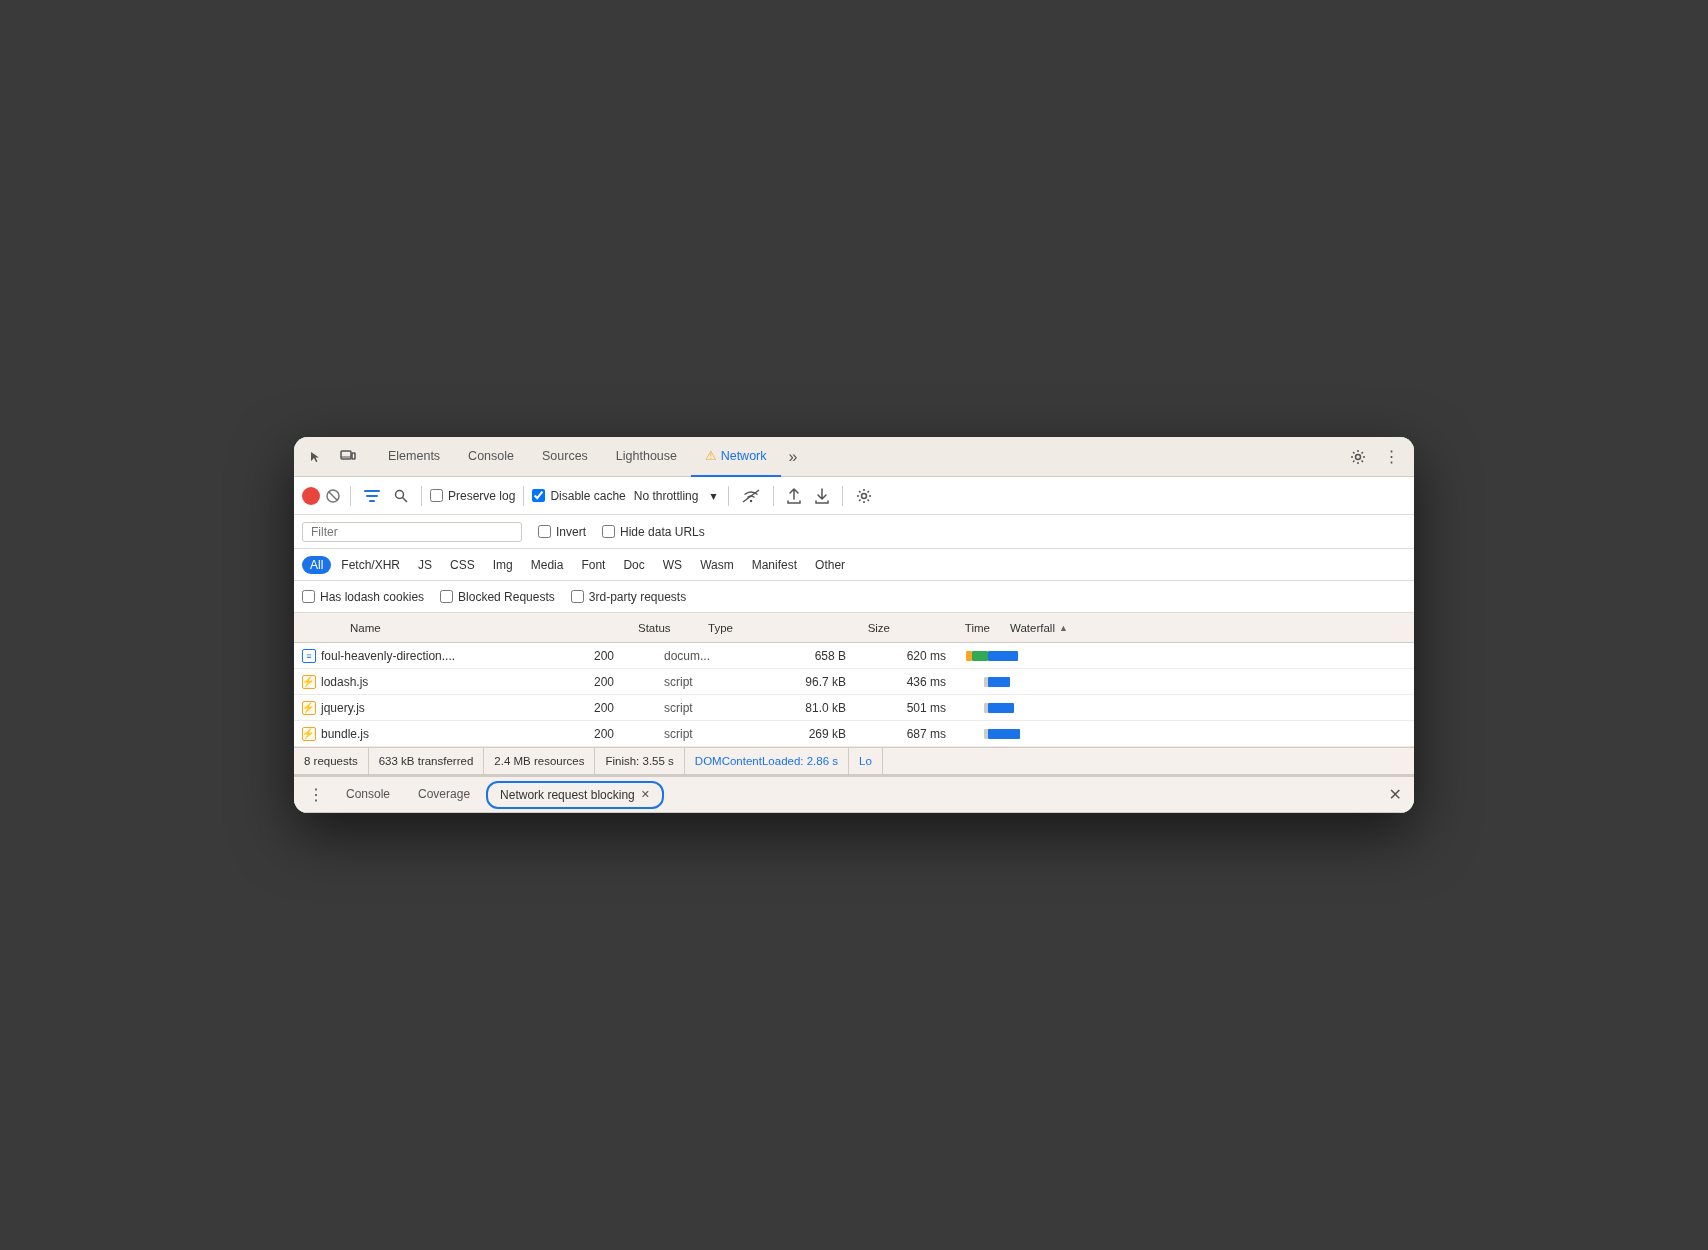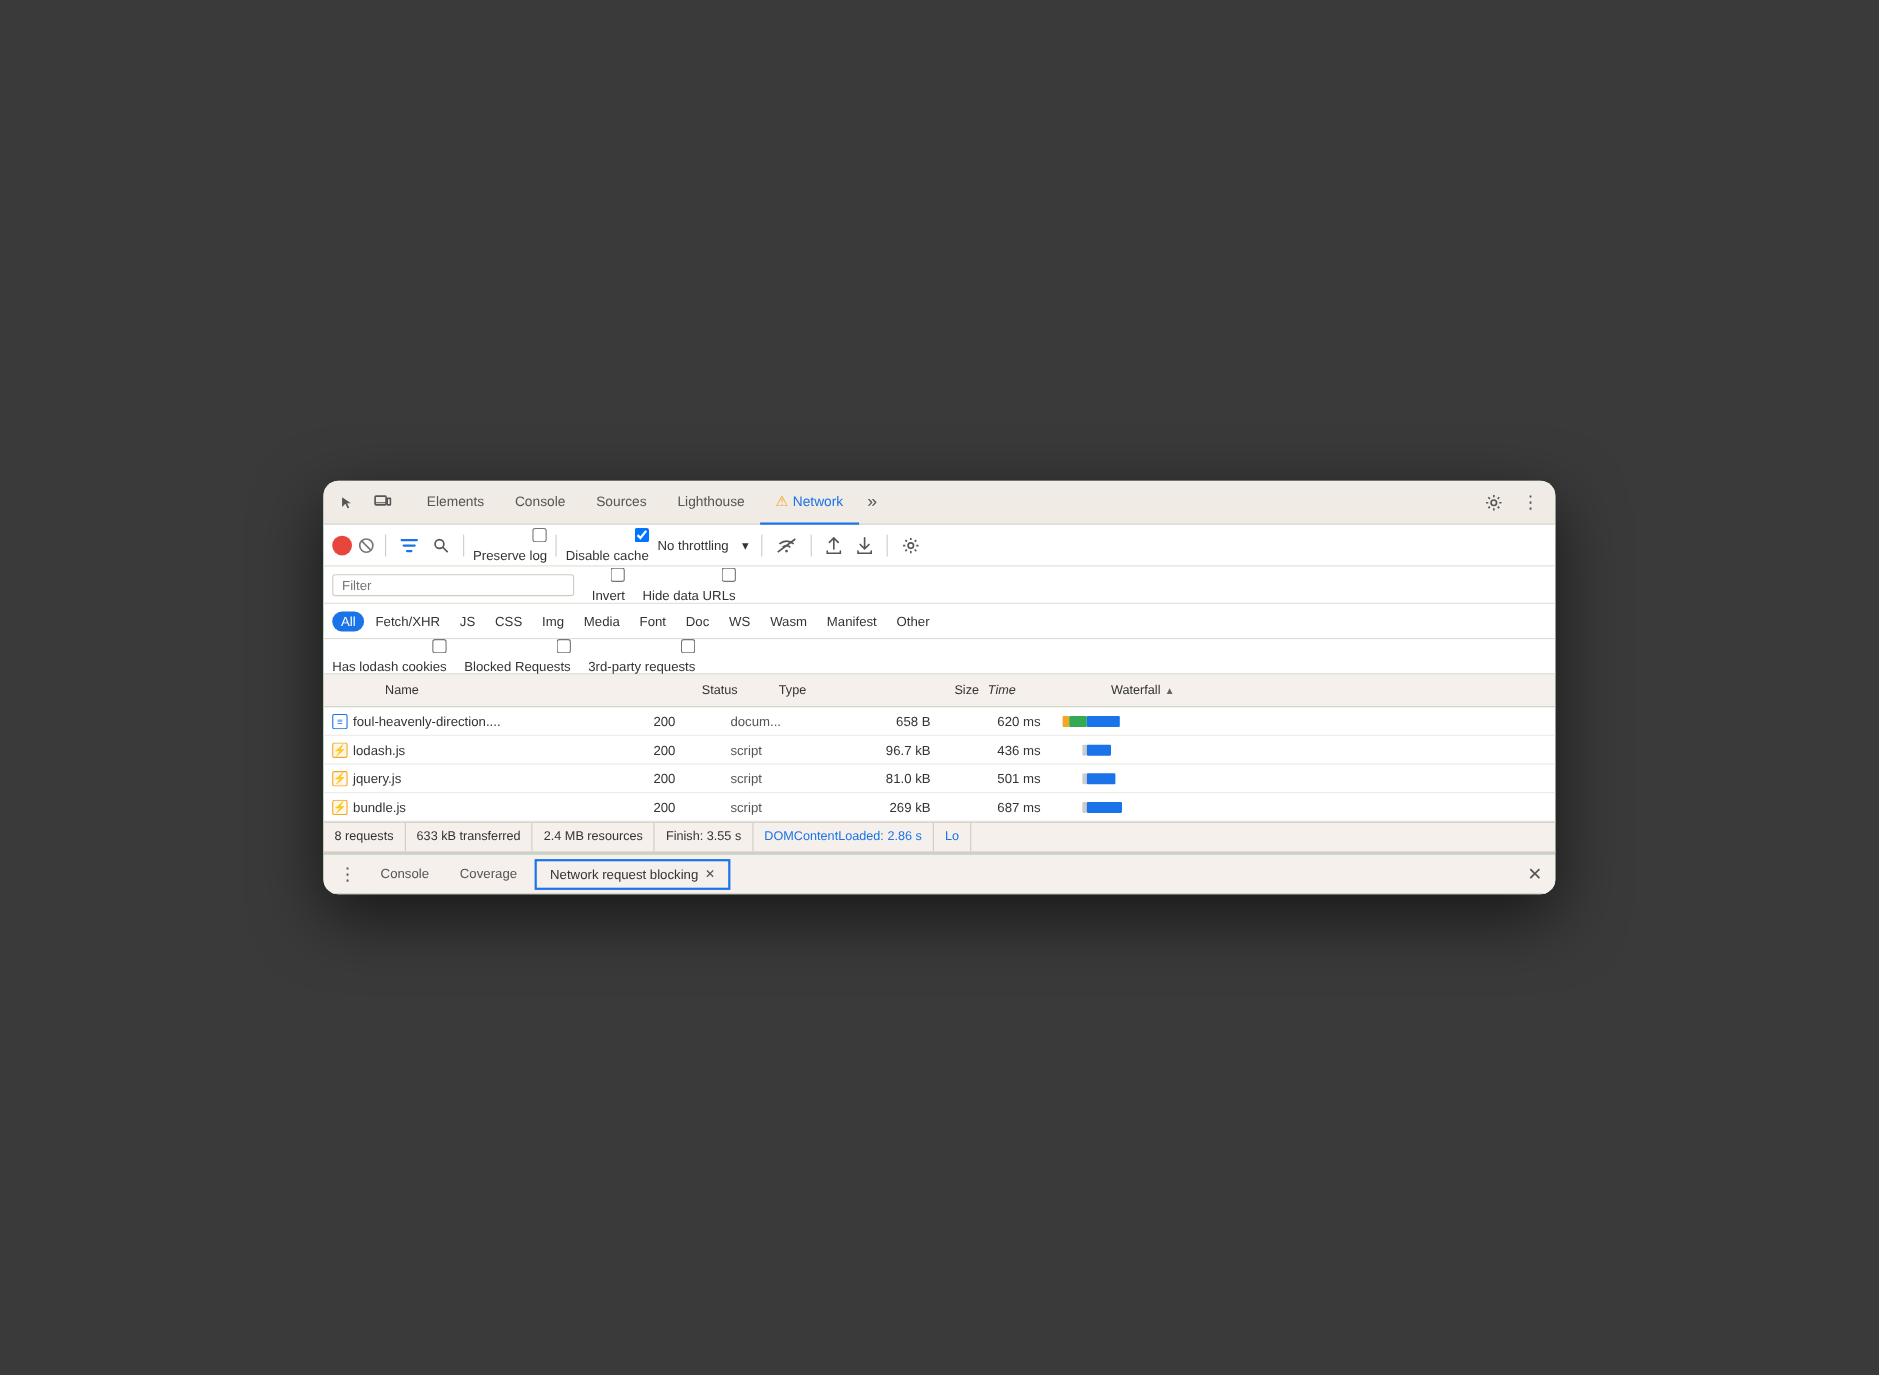--- a/index.html
+++ b/index.html
@@ -164,27 +164,26 @@
       color: #1a73e8;
       font-size: 15px;
       padding: 3px 5px;
       border-radius: 3px;
       display: flex;
       align-items: center;
     }
     .toolbar-icon.gray { color: #555; }
     .checkbox-label {
       display: flex;
-      align-items: flex-end;
+      align-items: flex-start;
       gap: 5px;
       font-size: 12px;
       color: #333;
       cursor: pointer;
       white-space: nowrap;
-      flex-direction: column;
     }
     .checkbox-label input { cursor: pointer; }
     .throttle-btn {
       display: flex;
       align-items: center;
       gap: 12px;
       background: none;
       border: none;
       font-size: 12px;
       color: #333;
@@ -255,21 +254,21 @@
       border-bottom: 1px solid #d0cbc4;
       height: 30px;
       font-size: 11.5px;
       color: #333;
       font-weight: 500;
     }
     .col-name { width: 300px; padding-left: 12px; flex-shrink: 0; margin-left: 44px; }
     .col-status { width: 70px; flex-shrink: 0; }
     .col-type { width: 90px; flex-shrink: 0; }
     .col-size { width: 100px; text-align: right; padding-right: 8px; flex-shrink: 0; }
-    .col-time { width: 100px; text-align: left; padding-right: 8px; flex-shrink: 0; font-style: italic; }
+    .col-time { width: 100px; text-align: right; padding-right: 8px; flex-shrink: 0; }
     .col-waterfall { flex: 1; padding-left: 12px; display: flex; align-items: center; gap: 4px; }
     .sort-icon { font-size: 9px; color: #666; }
     
     .table-row {
       display: flex;
       align-items: center;
       border-bottom: 1px solid #f0ebe5;
       height: 26px;
       font-size: 12px;
       cursor: pointer;
@@ -363,21 +362,21 @@
       height: 36px;
       display: flex;
       align-items: center;
       font-size: 12px;
       color: #555;
       cursor: pointer;
       border-bottom: 2px solid transparent;
     }
     .bottom-tab.active-nrb {
       border: 2px solid #1a73e8;
-      border-radius: 0;
+      border-radius: 12px;
       height: 28px;
       margin-top: 0;
       color: #333;
       font-weight: 500;
       display: flex;
       align-items: center;
     }
     .bottom-tab-close {
       margin-left: 6px;
       color: #555;

